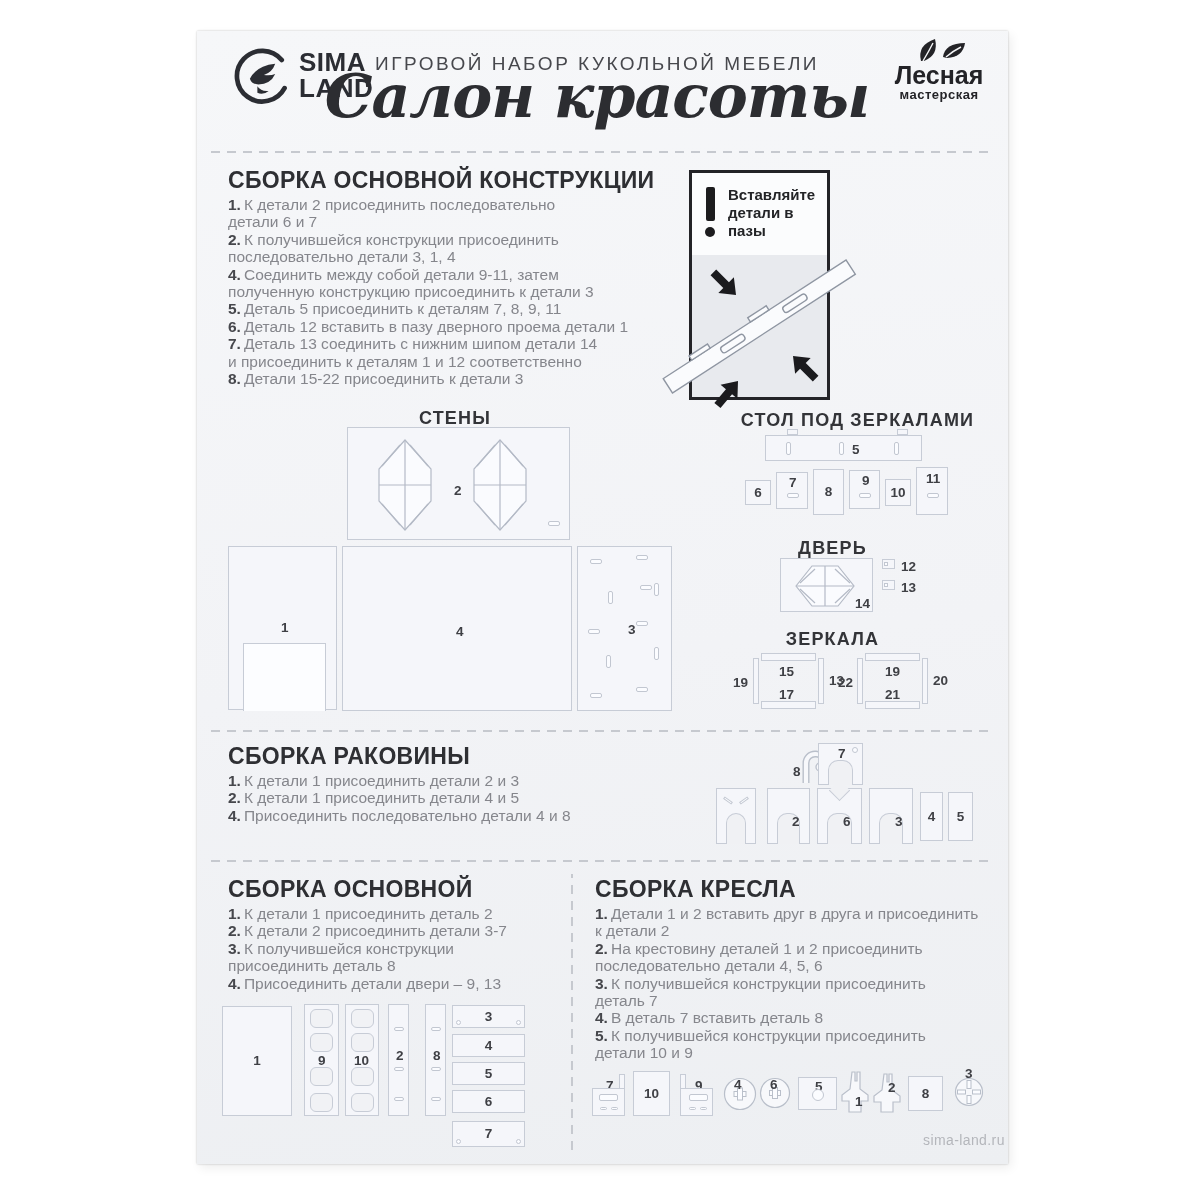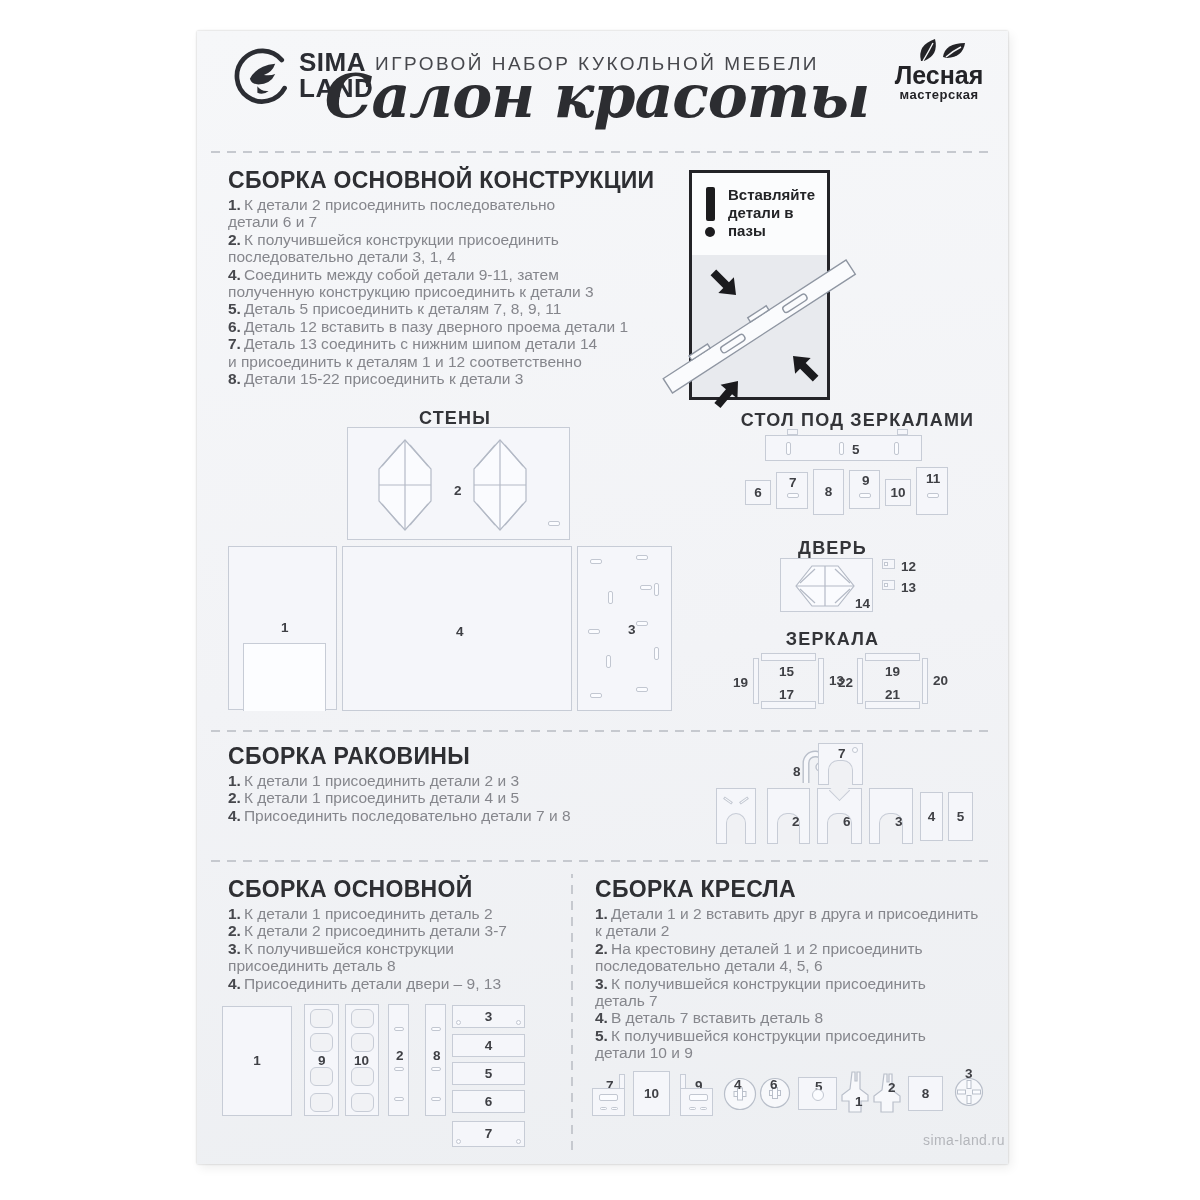--- a/index.html
+++ b/index.html
@@ -260,21 +260,21 @@
   <span class="plbl abs" style="left:688px;top:657px">21</span>
   <span class="plbl abs" style="left:641px;top:645px">22</span>
   <span class="plbl abs" style="left:736px;top:643px">20</span>
 
   <div class="dash-h" style="left:14px;top:699px;width:783px"></div>
 
   <div class="h1" style="left:31px;top:712px">СБОРКА РАКОВИНЫ</div>
   <div class="steps" style="left:31px;top:741px;width:460px">
     <div class="step"><b>1.</b><span>К детали 1 присоединить детали 2 и 3</span></div>
     <div class="step"><b>2.</b><span>К детали 1 присоединить детали 4 и 5</span></div>
-    <div class="step"><b>4.</b><span>Присоединить последовательно детали 7 и 8</span></div>
+    <div class="step"><b>4.</b><span>Присоединить последовательно детали 4 и 8</span></div>
   </div>
 
   <span class="plbl abs" style="left:596px;top:734px">8</span>
   <svg style="left:603px;top:714px" width="24" height="40" viewBox="0 0 24 40">
     <path d="M6 38 V18 a9 9 0 0 1 9 -9 h1 a7 7 0 0 1 7 7 v3" fill="none" stroke="#b9bfca" stroke-width="7"></path>
     <path d="M6 38 V18 a9 9 0 0 1 9 -9 h1 a7 7 0 0 1 7 7 v3" fill="none" stroke="#f7f8fb" stroke-width="4.2"></path>
     <circle cx="20" cy="22" r="4" fill="#f7f8fb" stroke="#b9bfca" stroke-width="1.3"></circle>
   </svg>
   <div class="piece" style="left:621px;top:712px;width:45px;height:42px">
     <span class="arch" style="top:16px"></span>

